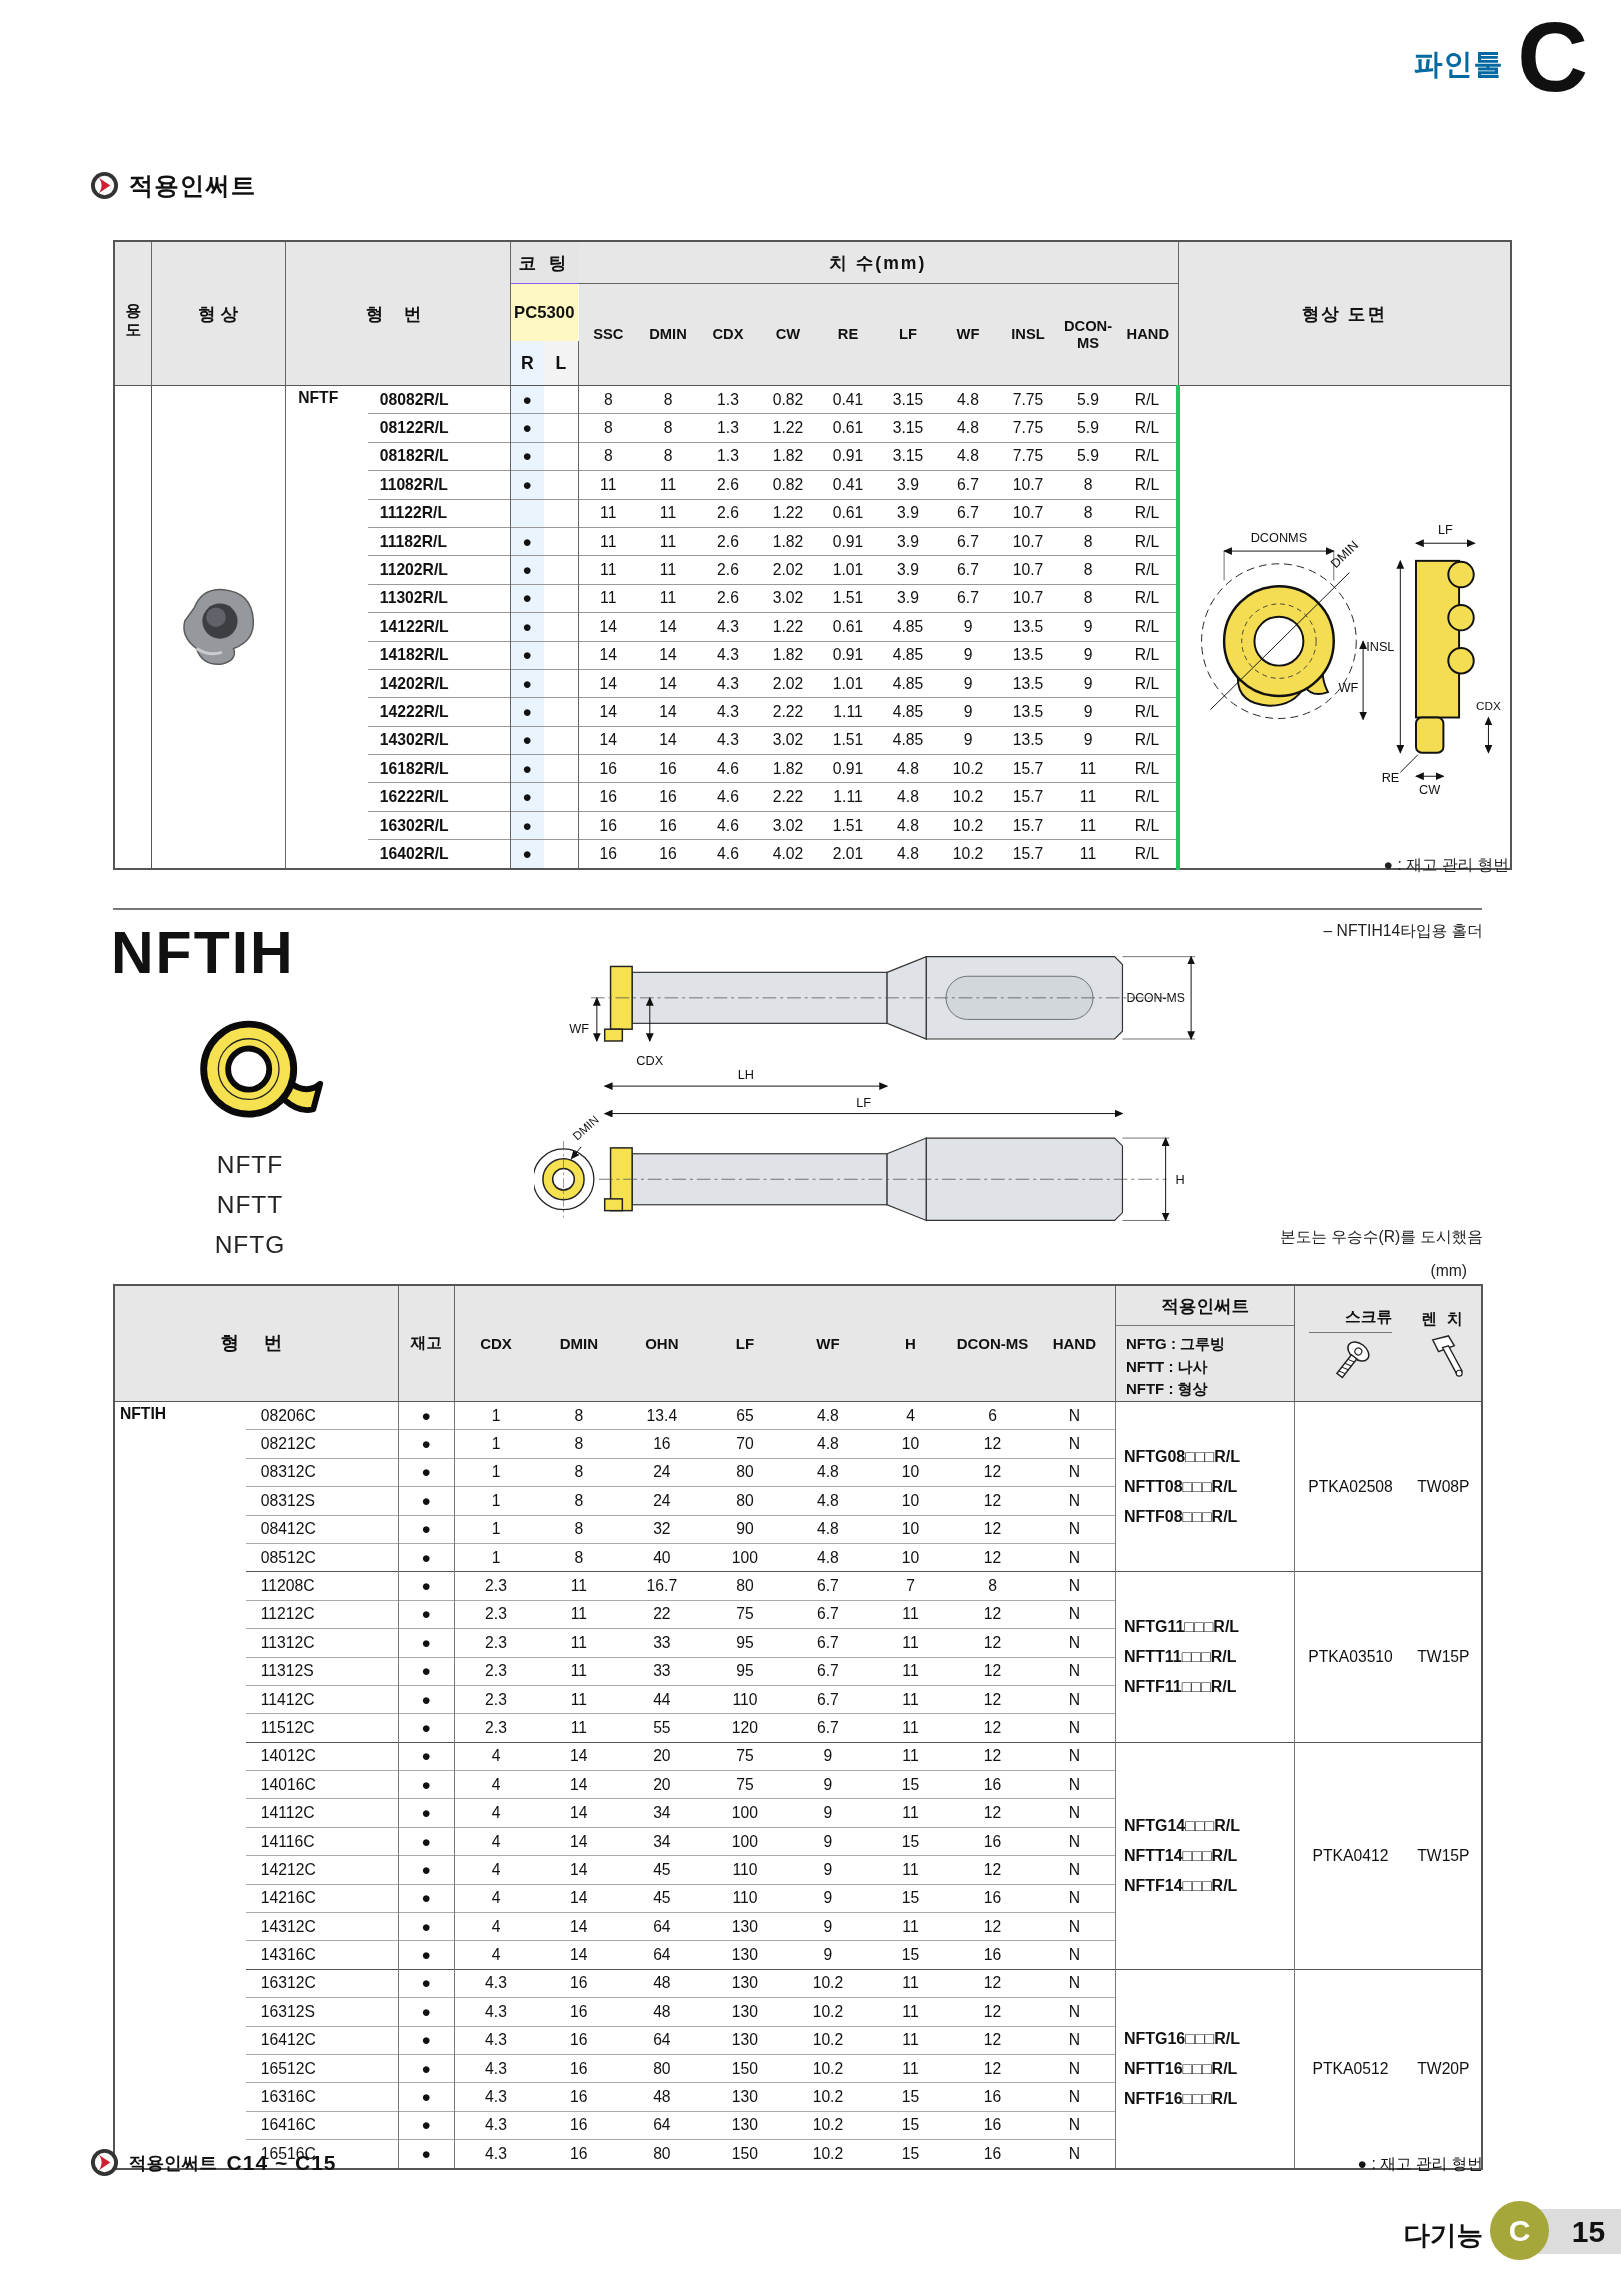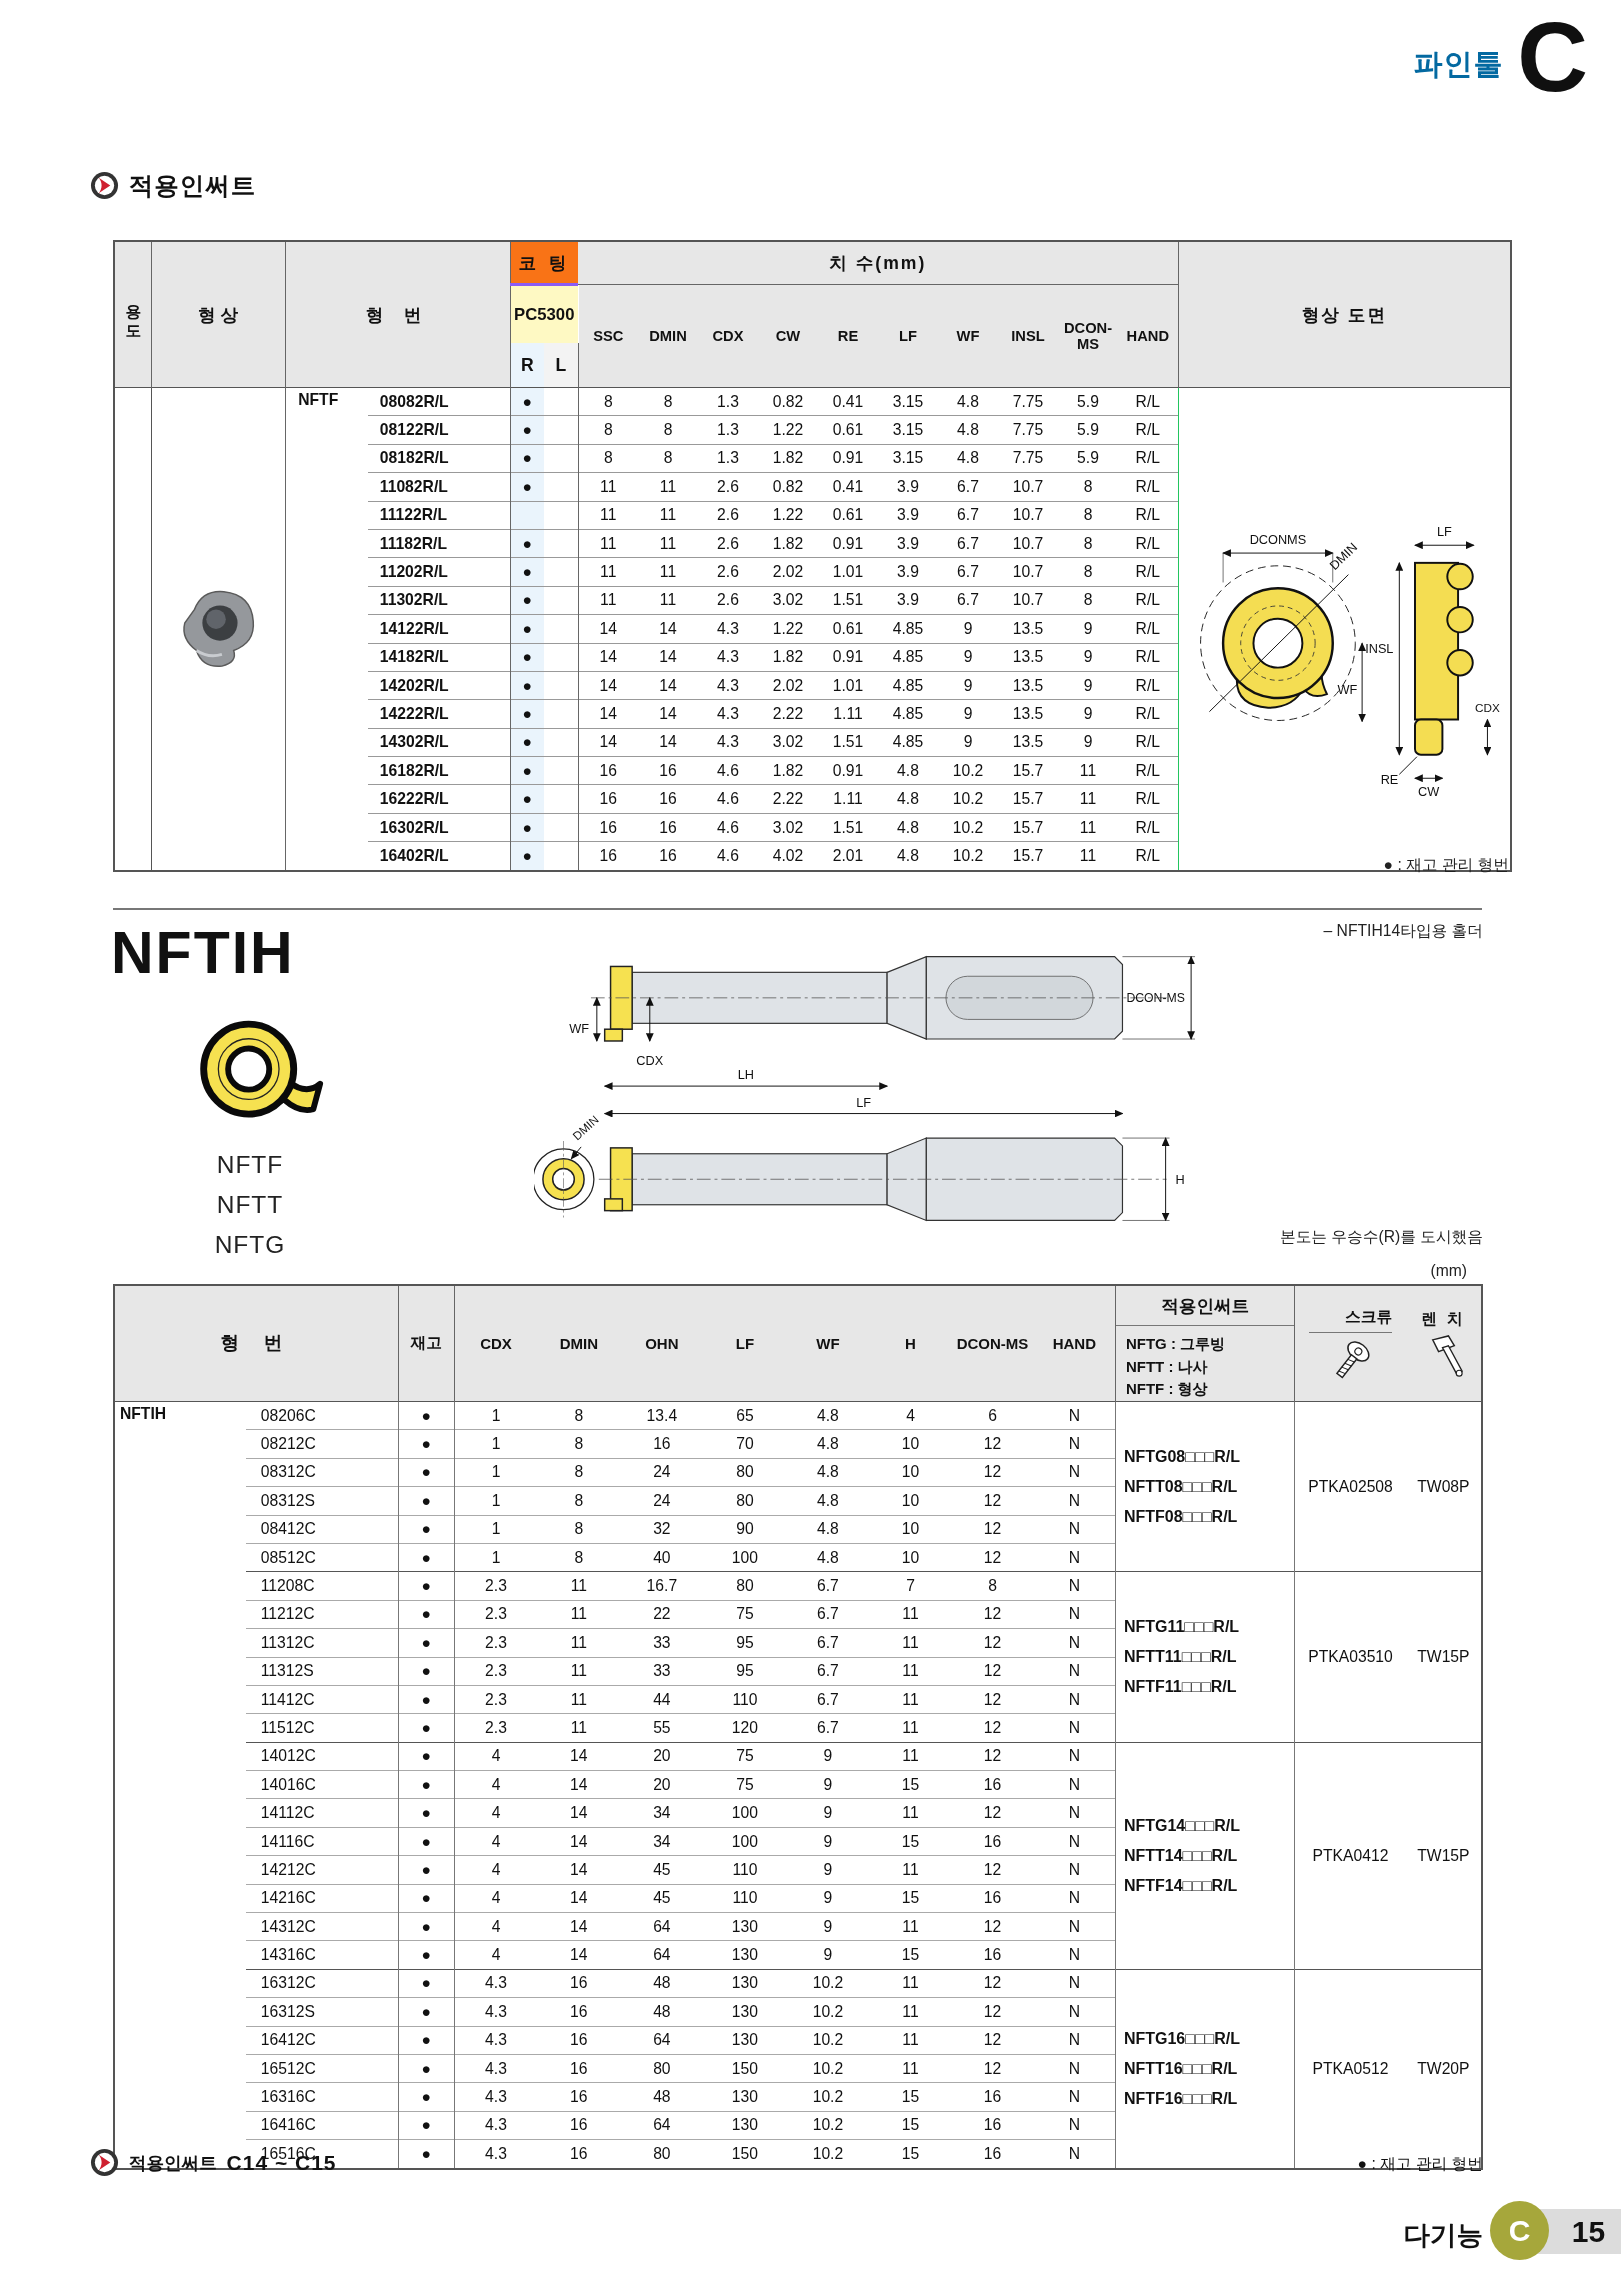--- a/index.html
+++ b/index.html
@@ -39,40 +39,40 @@
 
   
   .t1 thead tr.r1 th{height:41px;font-size:17.6px;}
   .t1 thead tr.r2 th{height:57px;}
   .t1 thead tr.r3 th{height:44px;font-size:17.6px;}
   .th-usage{width:37px;}
   .usage-vert,.th-usage-inner{writing-mode:vertical-lr;text-orientation:upright;margin:0 auto;letter-spacing:5.9px;font-size:15.7px;}
   .th-shape{width:134px;border-right:1px solid #666;}
   .th-usage{border-right:1px solid #666;}
   .th-model{border-right:1px solid #666;font-size:17.6px;letter-spacing:7.8px;}
-  .th-coat{background:#f97316;border-bottom:3px solid #8b5cf6;font-size:17.6px;letter-spacing:3.9px;}
+  .th-coat{background:#e5e5e5;border-bottom:1px solid #8b5cf6;font-size:17.6px;letter-spacing:3.9px;}
   .th-grade{background:#fef9c3;font-size:16.7px;}
   .th-r{background:#eaf4fc;width:34px;}
   .th-l{background:#f3f3f3;width:34px;border-right:1px solid #666;}
   .th-dims-title{border-bottom:1px solid #666;letter-spacing:2px;}
   .th-dim{font-size:14.7px;font-weight:bold;width:60px;line-height:1.1;word-break:break-all;}
   .th-drawing{width:333px;border-left:1px solid #666;font-size:16.7px;letter-spacing:2px;}
   .t1 thead{border-bottom:1.5px solid #555;}
 
   
   #insert-body td{height:27.4px;font-size:15.7px;text-align:center;background:#fff;}
   #insert-body tr + tr td{border-top:1px solid #999;}
   .usage-cell{background:#5d7bc0;border-right:1px solid #555;border-top:none !important;}
   .usage-text{writing-mode:vertical-lr;text-orientation:upright;color:#fff;font-size:14.7px;letter-spacing:9.8px;margin:0 auto;}
   .shape-cell{border-right:1px solid #666;border-top:none !important;vertical-align:middle;}
   .series-cell{vertical-align:top;text-align:left !important;font-weight:bold;font-size:19.6px;padding:2.9px 0 0 12.7px !important;border-top:none !important;}
   .model-cell{text-align:left !important;font-weight:bold;font-size:18.6px;padding-left:11.8px !important;}
   .coat-r{background:#eaf4fc !important;border-left:1px solid #666;font-size:13.7px;}
   .coat-l{border-right:1px solid #666;}
-  .drawing-cell{border-left:1px solid #22c55e;border-top:none !important;vertical-align:middle;}
+  .drawing-cell{border-left:4px solid #22c55e;border-top:none !important;vertical-align:middle;}
 
   
   .t2 thead th{height:113px;vertical-align:middle;}
   .th2-model{width:284px;font-size:18.6px;letter-spacing:9.8px;border-right:1px solid #666;}
   .th2-stock{width:56px;font-size:15.7px;border-right:1px solid #666;}
   .th2-dim{font-size:15px;}
   .th2-inserts{width:179px;border-left:1px solid #666;border-right:1px solid #666;vertical-align:top;}
   .ins-title{font-size:17.6px;font-weight:bold;padding:7.8px 0 6.9px;border-bottom:1px solid #777;text-align:center;}
   .ins-legend{padding:7.8px 0 0 9.8px;text-align:left;font-weight:bold;}
   .ins-legend div{font-size:15px;line-height:22.5px;}

